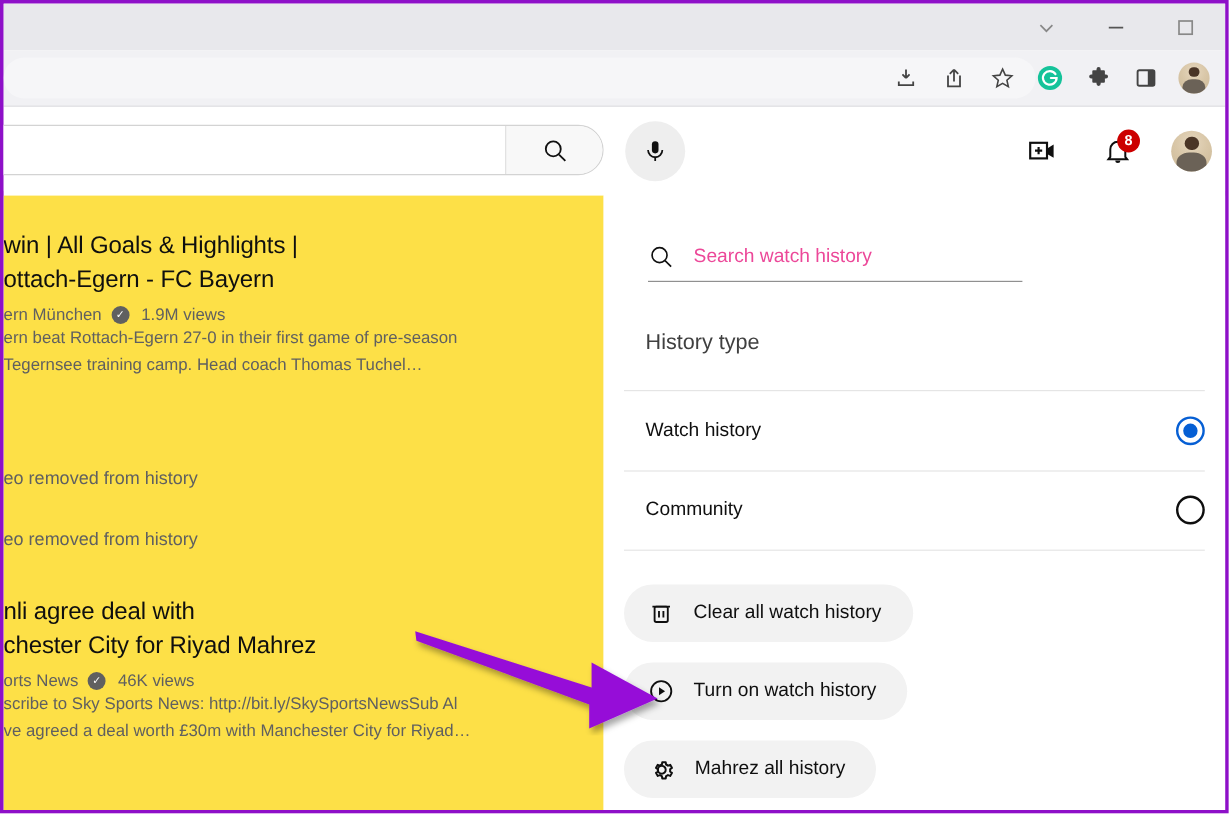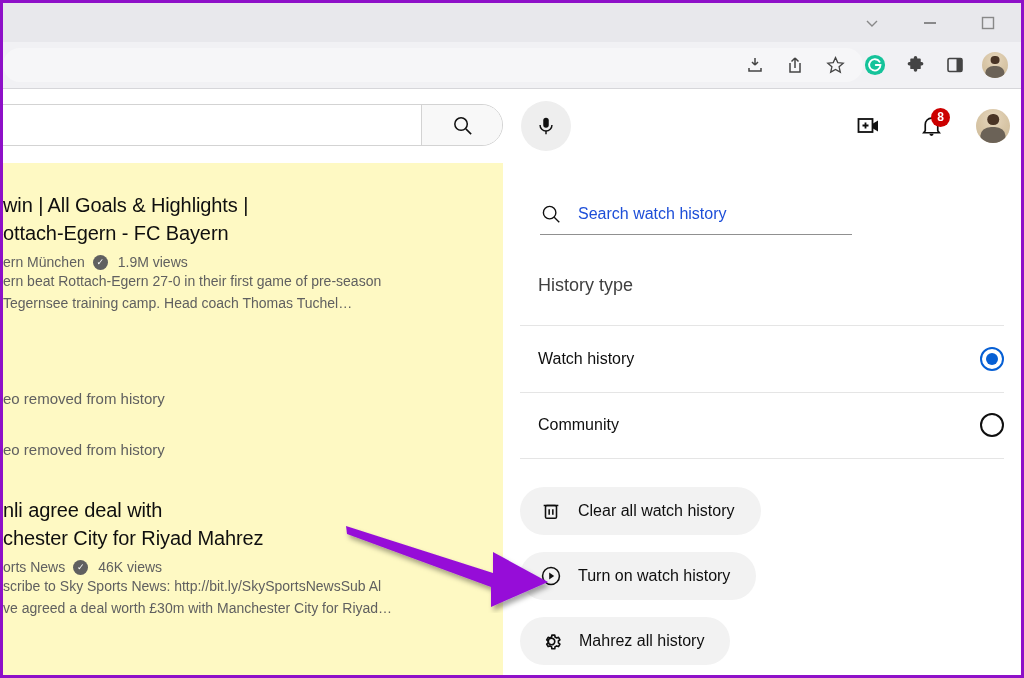--- a/index.html
+++ b/index.html
@@ -82,21 +82,21 @@
   }
   .avatar::after {
     content: ""; position: absolute; left: 50%; top: 52%; width: 74%; height: 60%;
     transform: translateX(-50%); border-radius: 42% 42% 0 0; background: #6b6257;
   }
   .avatar.small { width: 26px; height: 26px; }
 
   
   .content-left {
     position: absolute; left: 0; top: 160px; width: 500px; height: 515px;
-    overflow: hidden; background: #fef9c3;
+    overflow: hidden; background: #fde047;
   }
   .vid-title {
     font-size: 20px; color: #0f0f0f; line-height: 28px;
     white-space: nowrap; letter-spacing: -0.1px;
   }
   .vid-meta {
     margin-top: 7px; font-size: 14px; color: #606060;
     display: flex; align-items: center; white-space: nowrap;
   }
   .verified {
@@ -113,21 +113,21 @@
   }
 
   
   .panel {
     position: absolute; left: 500px; top: 160px; width: 518px; height: 515px; background: #fff;
   }
   .searchwatch {
     position: absolute; left: 37px; top: 30px; width: 312px; height: 42px;
     border-bottom: 1px solid #909090; display: flex; align-items: center; gap: 16px;
   }
-  .searchwatch .ph { font-size: 16px; color: #1d4ed8; }
+  .searchwatch .ph { font-size: 16px; color: #ec4899; }
   .panel-head {
     position: absolute; left: 35px; top: 112px; font-size: 18px; color: #404040;
   }
   .divider { position: absolute; left: 17px; width: 484px; height: 1px; background: #e5e5e5; }
   .radio-row {
     position: absolute; left: 35px; width: 466px; height: 66px;
     display: flex; align-items: center; justify-content: space-between;
   }
   .radio-row .lbl { font-size: 16px; color: #0f0f0f; }
   .radio { width: 24px; height: 24px; border-radius: 50%; position: relative; }

